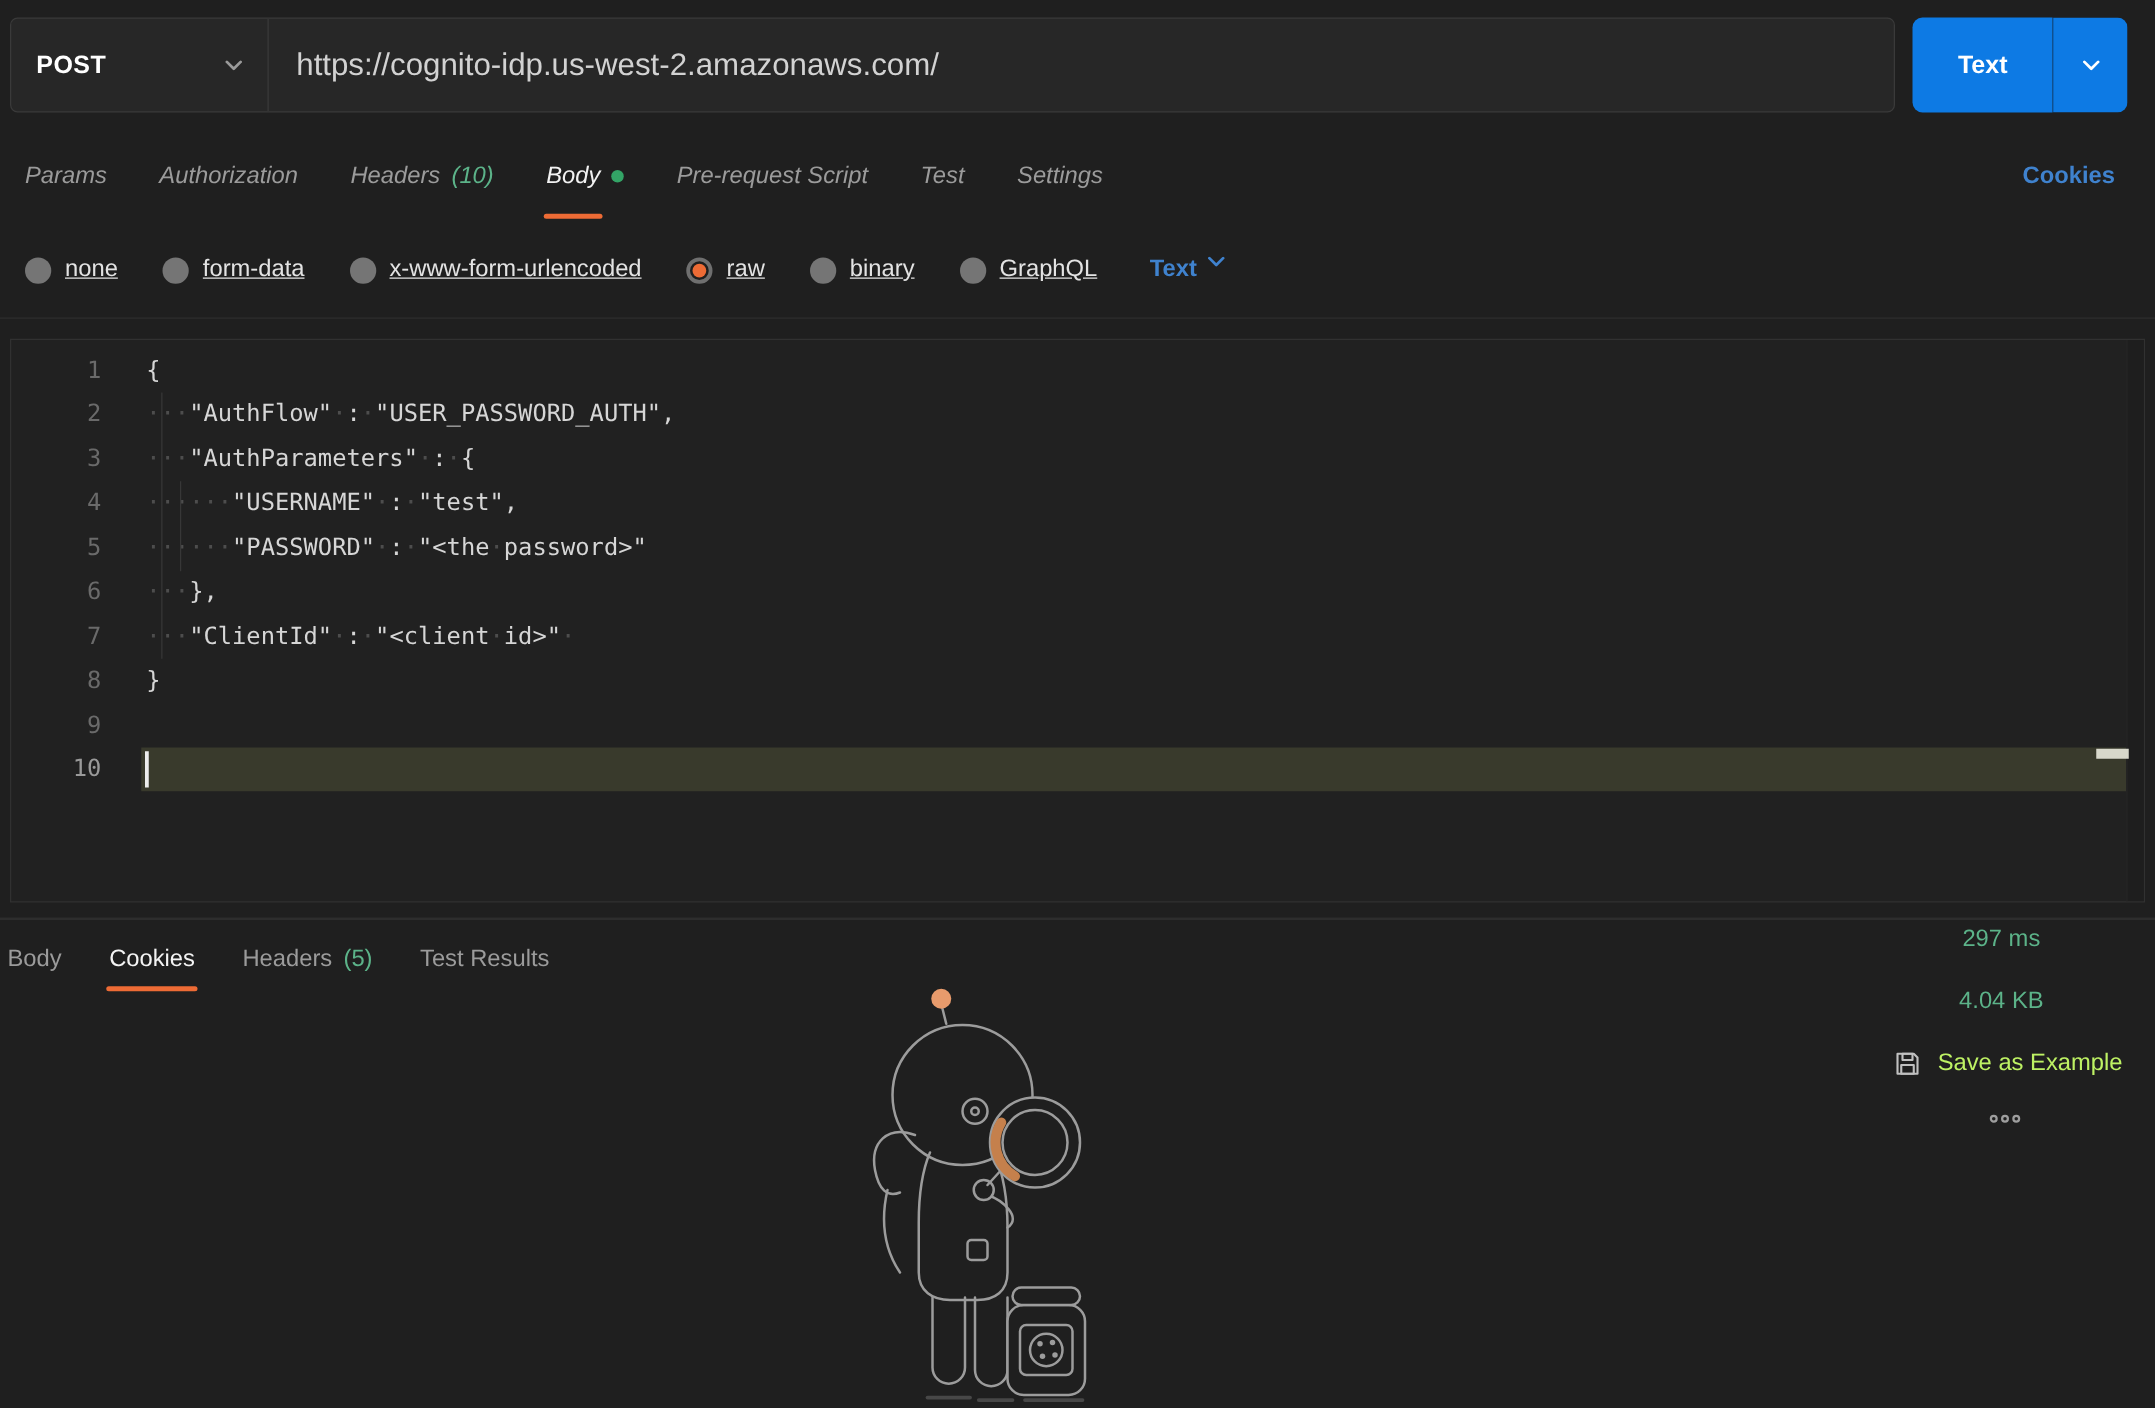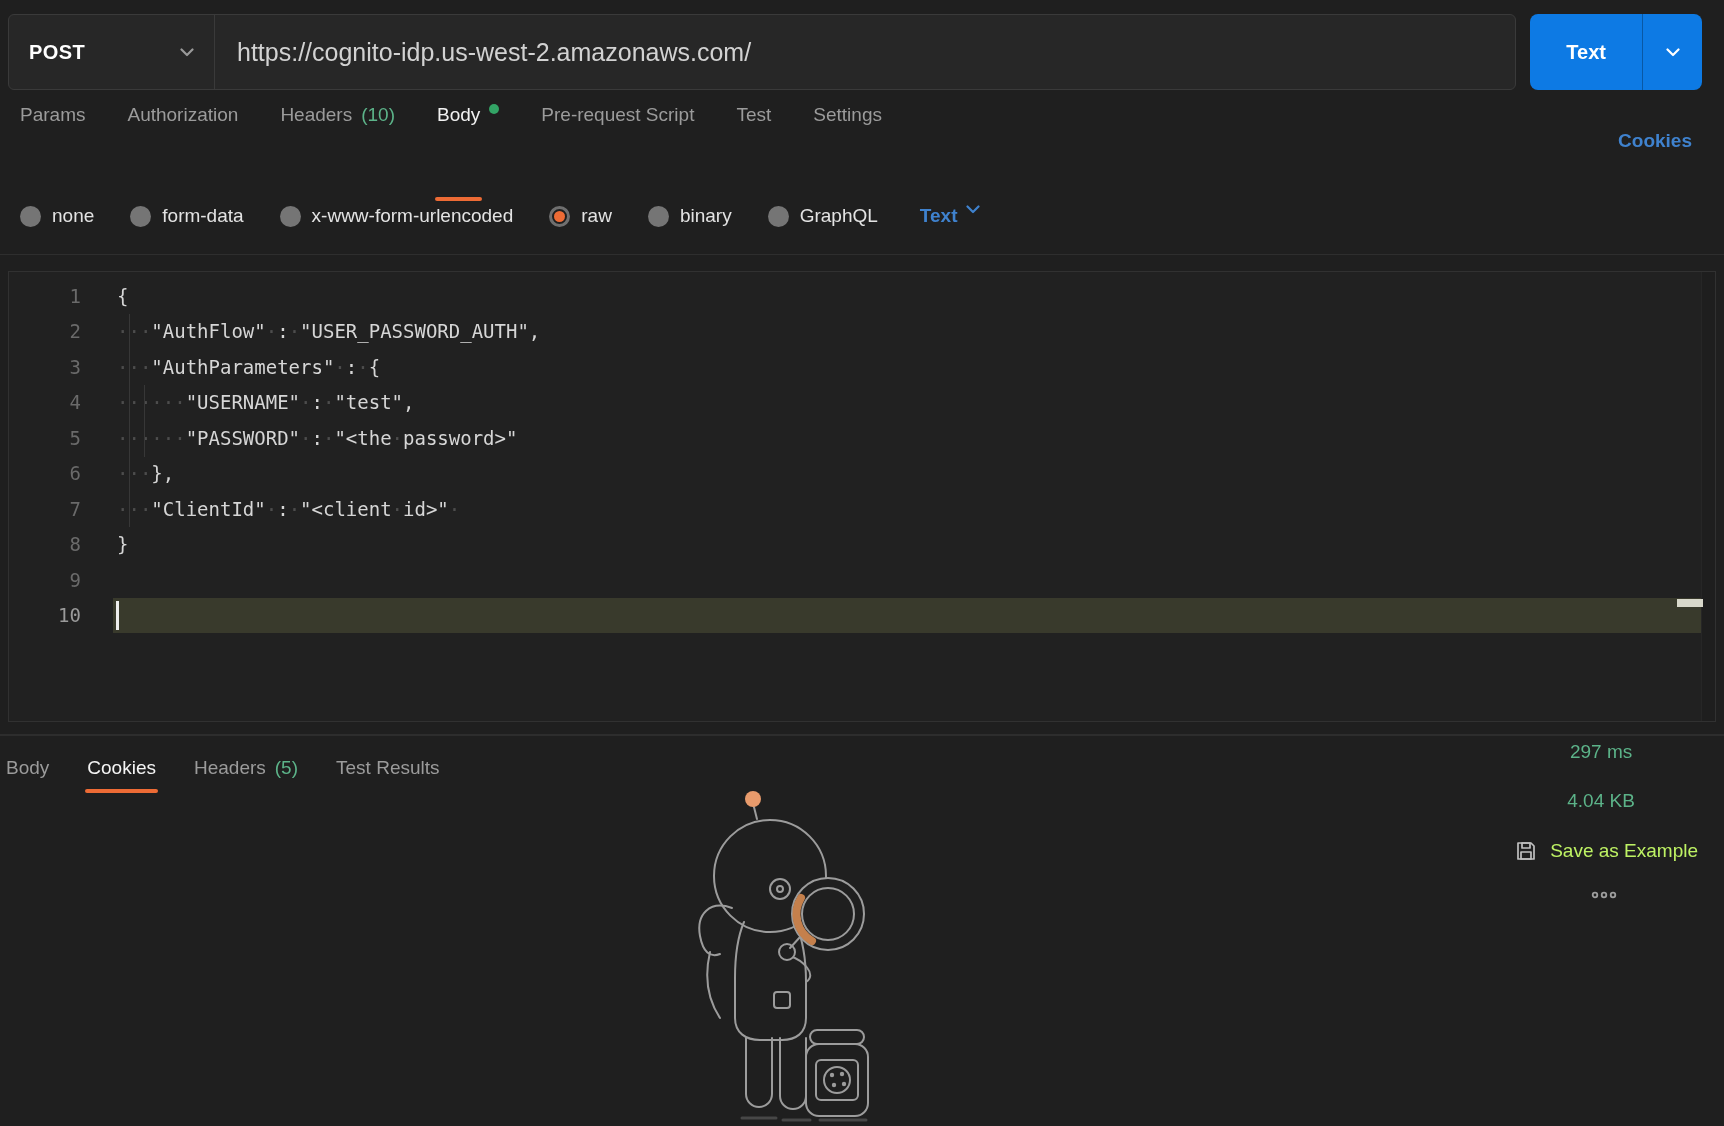--- a/index.html
+++ b/index.html
@@ -23,30 +23,30 @@
   .chev{width:14px;height:9px;flex:none;}
   .chev polyline{fill:none;stroke:#9A9A9A;stroke-width:2.2;stroke-linecap:round;stroke-linejoin:round;}
   .chev.blue polyline{stroke:var(--link);}
   .chev.white polyline{stroke:#FFFFFF;}
   .url-input{flex:1;display:flex;align-items:center;padding:0 22px;font-size:25px;color:#D2D2D2;cursor:text;}
   .send-group{display:flex;height:76px;flex:none;}
   .send-main{background:var(--send-blue);border:none;color:#fff;font-weight:700;font-size:20px;padding:0 36px;border-radius:8px 0 0 8px;cursor:pointer;font-family:inherit;}
   .send-caret{background:var(--send-blue);border:none;border-left:1px solid rgba(0,0,0,.28);width:60px;border-radius:0 8px 8px 0;display:flex;align-items:center;justify-content:center;cursor:pointer;}
   
   .req-tabs{display:flex;align-items:center;height:74px;padding:0 32px 0 20px;gap:42px;font-size:19px;color:var(--muted);}
-  .tab{position:relative;height:100%;display:flex;gap:9px;cursor:pointer;white-space:nowrap;}
+  .tab{position:relative;height:100%;display:flex;align-items:center;gap:9px;cursor:pointer;white-space:nowrap;font-style:italic;}
   .tab .count{color:var(--green);}
   .tab.active{color:#F2F2F2;}
   .tab.active .label{position:relative;}
   .tab.active .label::after{content:"";position:absolute;left:-2px;right:-2px;top:calc(100% + 19px);height:4px;background:var(--accent);border-radius:2px;}
   .tab .dot{width:10px;height:10px;border-radius:50%;background:var(--dot-green);}
   .cookies-link{margin-left:auto;color:var(--link);font-weight:600;font-size:19px;cursor:pointer;}
   
   .body-row{display:flex;align-items:center;height:77px;padding:0 20px;gap:36px;border-bottom:1px solid #2E2E2E;font-size:19px;color:#E3E3E3;}
-  .radio-item{display:flex;align-items:center;gap:11px;cursor:pointer;white-space:nowrap;}
+  .radio-item{display:flex;align-items:center;gap:11px;cursor:pointer;white-space:nowrap;text-decoration:underline;}
   .radio{width:21px;height:21px;border-radius:50%;background:#757575;flex:none;position:relative;}
   .radio.selected{background:transparent;border:3px solid #6F6F6F;}
   .radio.selected::after{content:"";position:absolute;inset:2px;border-radius:50%;background:var(--accent);}
   .format-select{display:flex;align-items:flex-start;gap:9px;color:var(--link);font-weight:600;margin-left:6px;cursor:pointer;}
   
   .editor{position:relative;margin:16px 8px 0;height:451px;background:var(--panel);border:1px solid var(--border);font-family:"DejaVu Sans Mono",monospace;font-size:19px;overflow:hidden;}
   .editor-lines{padding-top:6px;position:relative;}
   .eline{display:flex;height:35.5px;align-items:center;}
   .gutter{width:84px;flex:none;text-align:right;padding-right:12px;color:#6A6A6A;font-size:19px;}
   .eline.active .gutter{color:#9A9A9A;}

